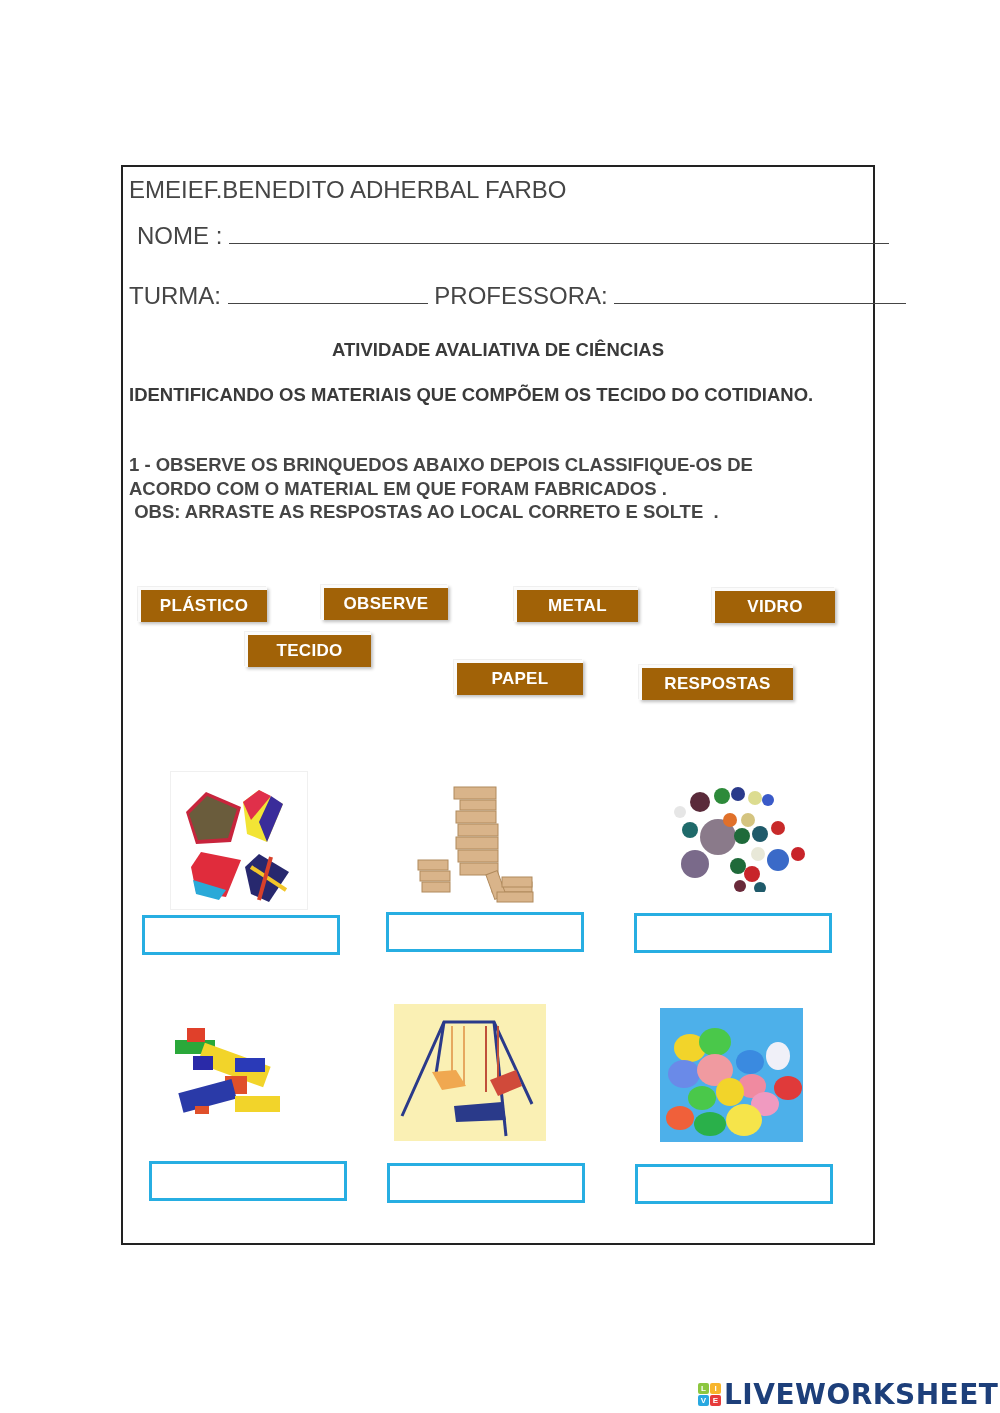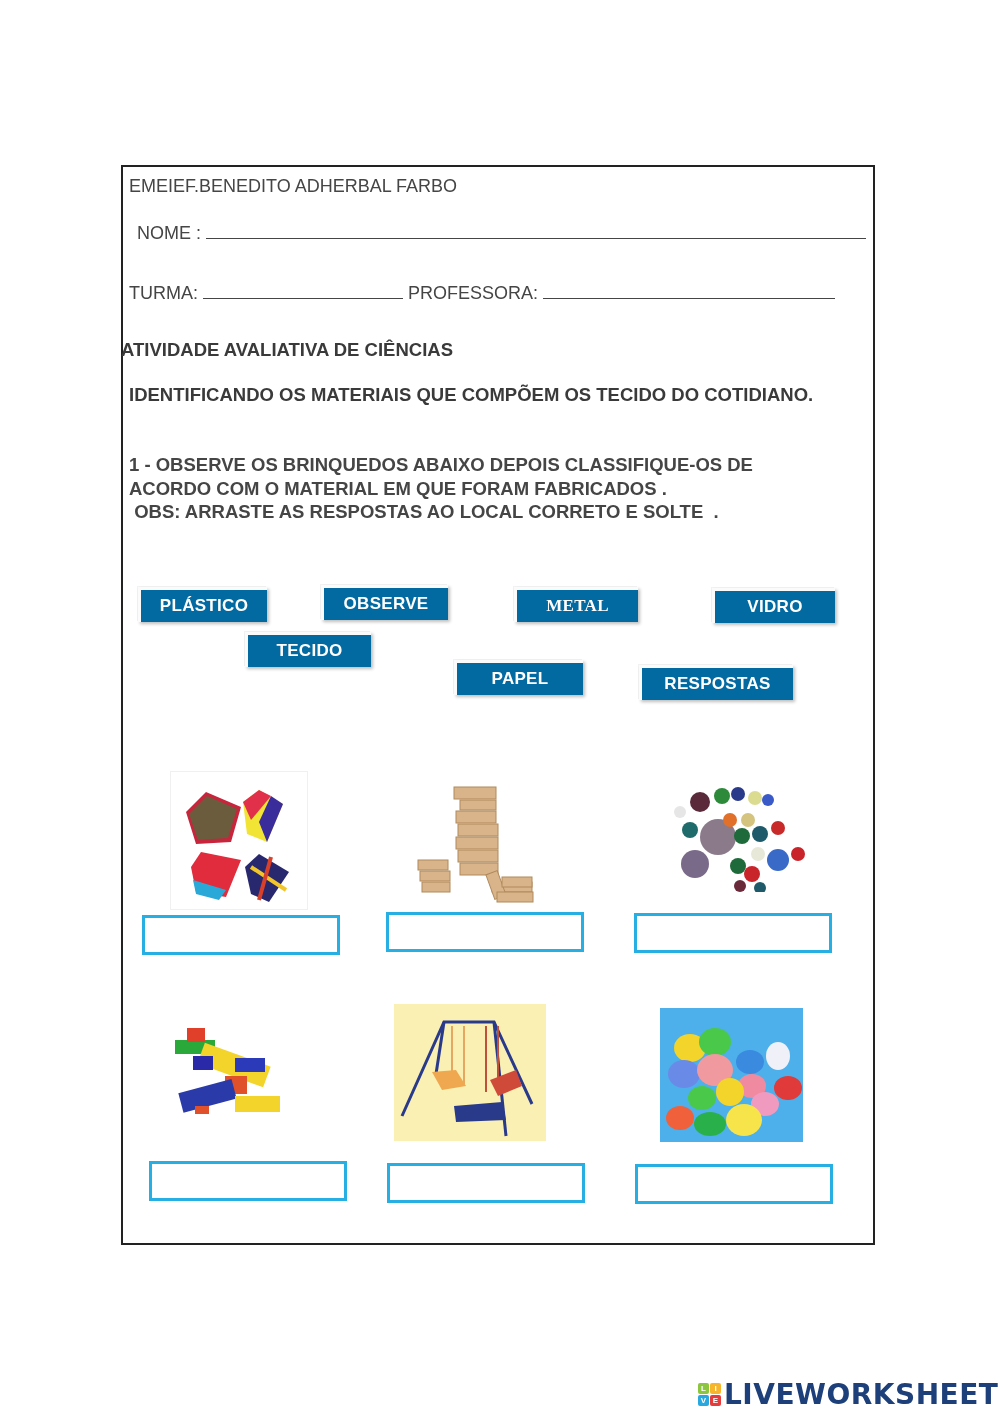--- a/index.html
+++ b/index.html
@@ -4,28 +4,28 @@
   <style>
     html, body { margin: 0; padding: 0; }
     body {
       width: 1000px; height: 1413px; background: #ffffff; position: relative; overflow: hidden;
       font-family: "Liberation Sans", sans-serif; color: #404040;
     }
     .frame {
       position: absolute; left: 121px; top: 165px; width: 754px; height: 1080px;
       border: 2px solid #222; box-sizing: border-box;
     }
-    .line { position: absolute; left: 129px; font-size: 18px; color: #454545; white-space: nowrap; }
+    .line { position: absolute; left: 129px; font-size: 24px; color: #454545; white-space: nowrap; }
     .underline { display: inline-block; border-bottom: 1.5px solid #454545; height: 16px; vertical-align: baseline; }
-    .title { position: absolute; left: 121px; width: 754px; text-align: left; top: 339px; font-size: 18.5px; font-weight: bold; color: #3a3a3a; }
+    .title { position: absolute; left: 121px; width: 754px; text-align: center; top: 339px; font-size: 18.5px; font-weight: bold; color: #3a3a3a; }
     .subtitle { position: absolute; left: 129px; top: 383px; width: 720px; font-size: 18.5px; font-weight: bold; color: #3a3a3a; line-height: 24px; }
     .instr { position: absolute; left: 129px; top: 453px; width: 740px; font-size: 18.5px; color: #454545; line-height: 23.5px; white-space: pre; font-weight: bold; }
 
     .chip {
-      position: absolute; height: 32px; background: #0369a1; color: #fff;
+      position: absolute; height: 32px; background: #a16207; color: #fff;
       font-weight: bold; font-size: 17px; display: flex; align-items: center; justify-content: center;
       box-shadow: 2px 2px 3px rgba(0,0,0,0.25), -1px -1px 0 #f2f2f2; cursor: grab; letter-spacing: 0.3px;
       border-top: 3px solid #fbfbfb; border-left: 3px solid #fbfbfb;
     }
 
     .pic { position: absolute; overflow: hidden; }
     .drop {
       position: absolute; width: 196px; height: 38px; border: 3px solid #27aee2; box-sizing: border-box; background: #fff;
     }
 
@@ -54,21 +54,21 @@
 </div>
 
 <div class="title">ATIVIDADE AVALIATIVA DE CIÊNCIAS</div>
 <div class="subtitle">IDENTIFICANDO OS MATERIAIS QUE COMPÕEM OS TECIDO DO COTIDIANO.</div>
 <div class="instr">1 - OBSERVE OS BRINQUEDOS ABAIXO DEPOIS CLASSIFIQUE-OS DE
 ACORDO COM O MATERIAL EM QUE FORAM FABRICADOS .
  OBS: ARRASTE AS RESPOSTAS AO LOCAL CORRETO E SOLTE  .</div>
 
 <div class="chip" style="left:138px; top:587px; width:126px;">PLÁSTICO</div>
 <div class="chip" style="left:321px; top:585px; width:124px;">OBSERVE</div>
-<div class="chip" style="left:514px; top:587px; width:121px;font-family:Liberation Serif, serif;">METAL</div>
+<div class="chip" style="left:514px; top:587px; width:121px;">METAL</div>
 <div class="chip" style="left:712px; top:588px; width:120px;">VIDRO</div>
 <div class="chip" style="left:245px; top:632px; width:123px;">TECIDO</div>
 <div class="chip" style="left:454px; top:660px; width:126px;">PAPEL</div>
 <div class="chip" style="left:639px; top:665px; width:151px;">RESPOSTAS</div>
 
 <div class="pic" style="left:170px; top:771px; width:136px; height:137px; background:#fff; border:1px solid #f0f0f0;">
   <svg width="136" height="137" viewBox="0 0 136 137">
     <polygon points="15,40 35,20 70,35 60,70 25,72" fill="#c8243c"></polygon>
     <polygon points="18,42 36,24 66,37 57,66 27,68" fill="#1e8a3c" opacity="0.55"></polygon>
     <polygon points="72,30 88,18 112,32 96,70 76,62" fill="#f2e435"></polygon>

